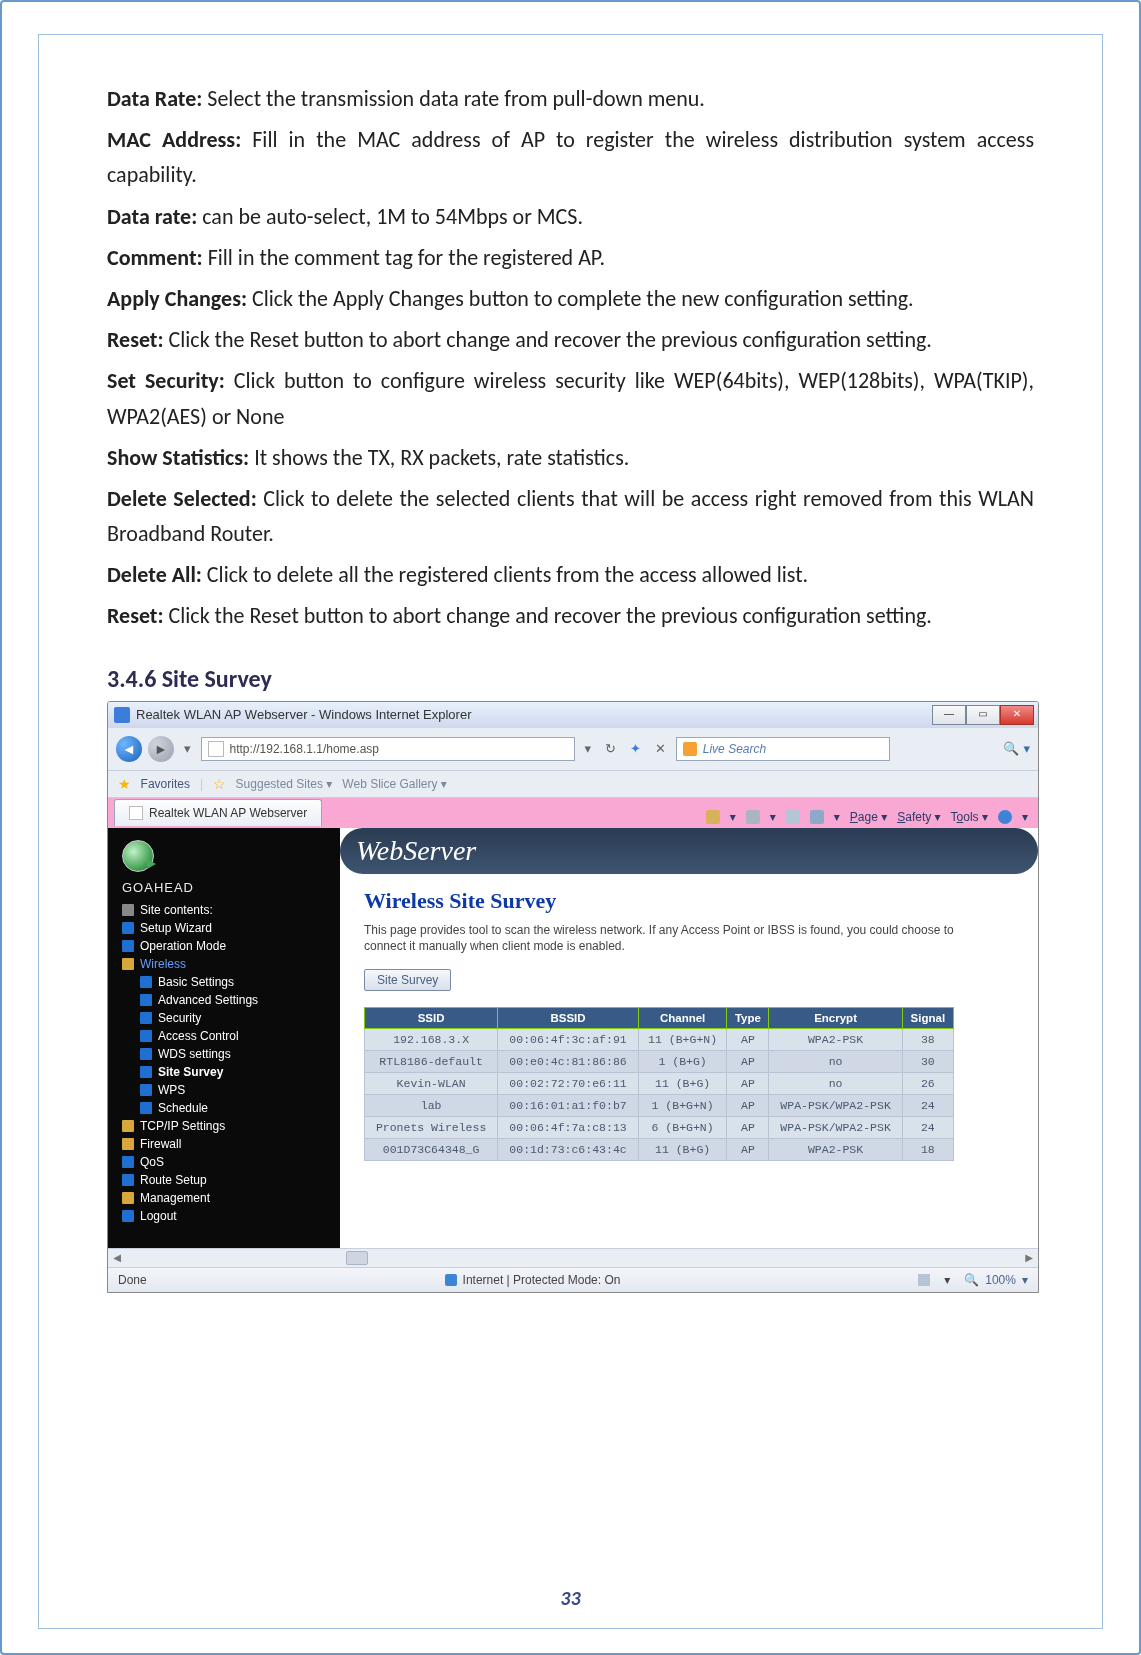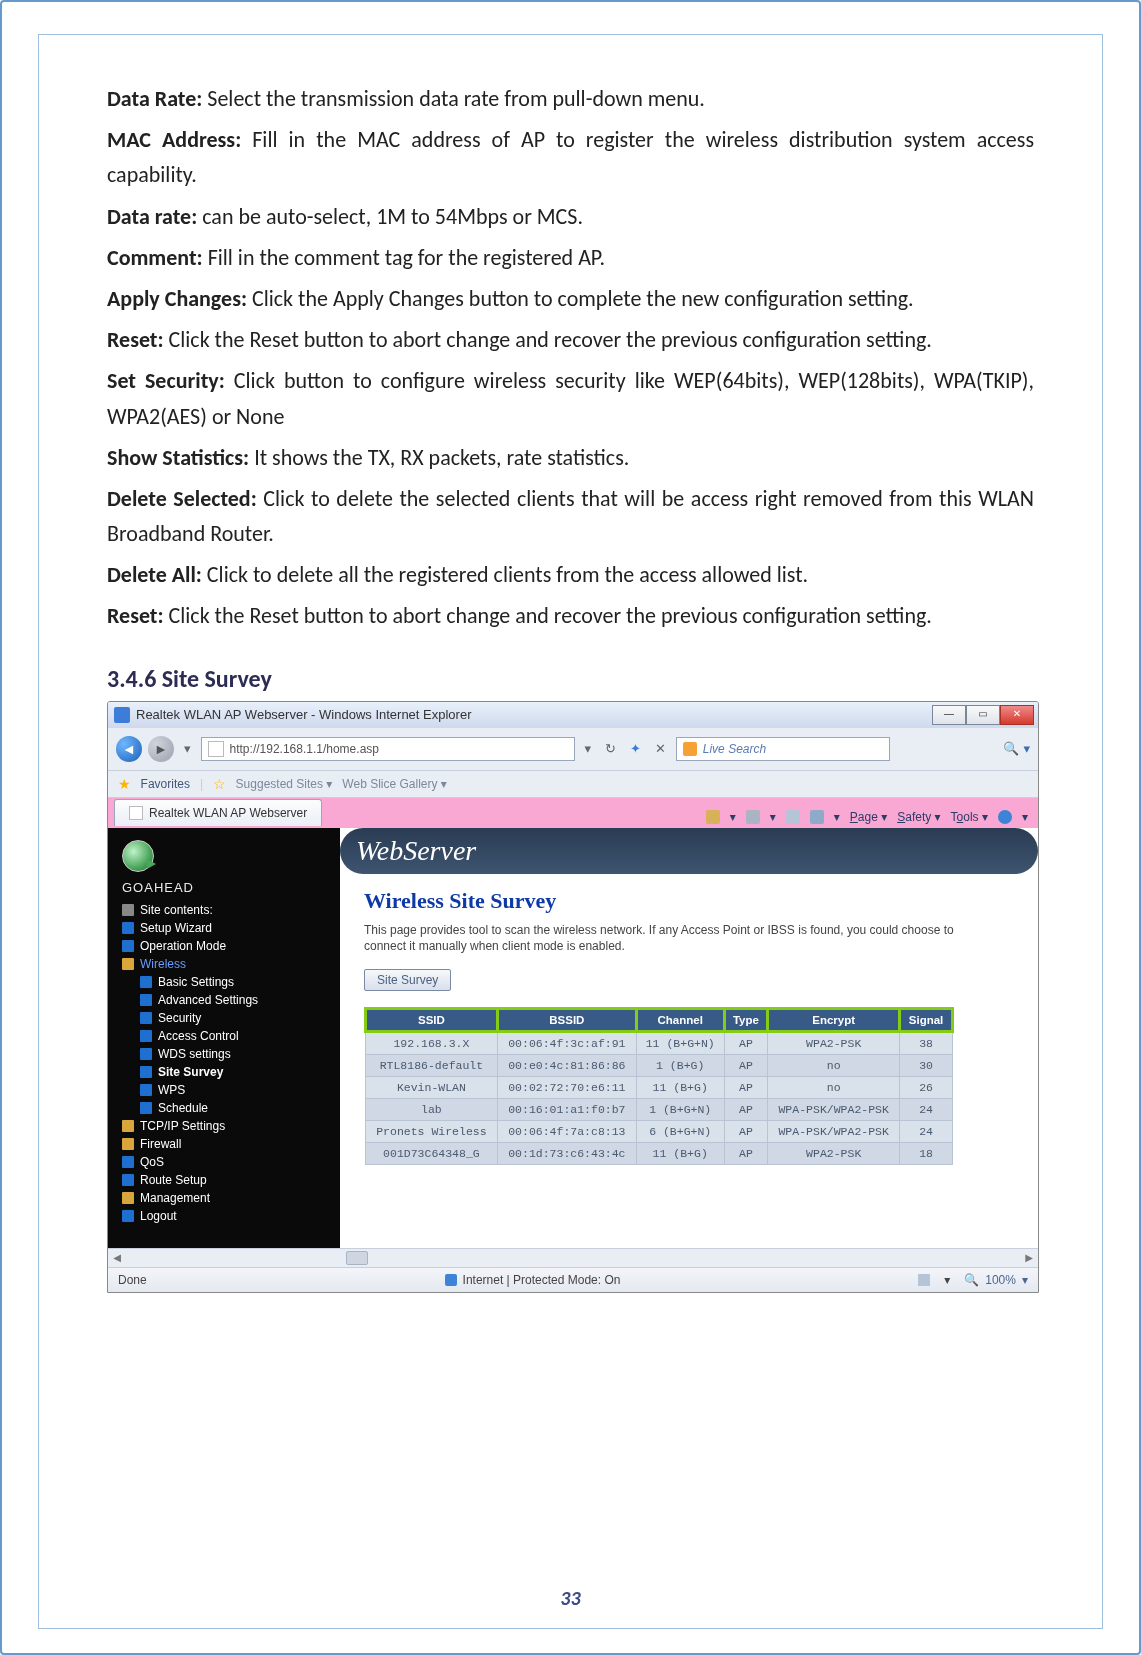--- a/index.html
+++ b/index.html
@@ -93,21 +93,21 @@
   .tree .sel{color:#fff;font-weight:600;}
 
   .main{flex:1;background:#fff;color:#333;font-size:12px;position:relative;}
   .main-header{height:46px;background:linear-gradient(#2a3c53,#3e5470);color:#fff;display:flex;align-items:center;padding-left:16px;font-family:Georgia,serif;font-size:28px;font-style:italic;border-radius:23px;}
   .main-body{padding:14px 18px 10px 24px;}
   .main-title{color:#0d3aa7;font-size:22px;font-weight:700;margin-bottom:8px;font-family:"Times New Roman",serif;}
   .main-desc{font-size:12px;color:#444;line-height:1.4;max-width:600px;margin-bottom:14px;}
   .site-btn{display:inline-block;border:1px solid #7a8aa3;background:linear-gradient(#f6f8fb,#d8e0ec);color:#4b5f82;font-size:12px;padding:3px 12px;border-radius:2px;cursor:pointer;}
 
   .survey-table{width:590px;margin-top:16px;border-collapse:collapse;font-family:"Courier New",monospace;font-size:11.5px;}
-  .survey-table th{background:#385a86;color:#fff;font-weight:600;padding:4px 6px;border:3px solid #84cc16;font-family:Tahoma,Arial,sans-serif;}
+  .survey-table th{background:#385a86;color:#fff;font-weight:600;padding:4px 6px;border:1px solid #84cc16;font-family:Tahoma,Arial,sans-serif;}
   .survey-table td{background:#d9e1ea;border:1px solid #b8c4d4;padding:4px 6px;text-align:center;color:#4a5a70;}
   .survey-table tbody tr:nth-child(even) td{background:#cfd8e4;}
   .survey-table td.ssid{font-family:"Courier New",monospace;}
 
   .hscroll{height:18px;background:#e9eef5;border-top:1px solid #c7cfdd;display:flex;align-items:center;}
   .hscroll .arrow{width:18px;text-align:center;color:#777;font-size:10px;}
   .hscroll .thumb{width:20px;height:12px;background:#cfd6e2;border:1px solid #a9b4c6;border-radius:2px;margin-left:220px;}
 
   .statusbar{height:24px;background:linear-gradient(#f3f5f9,#e4e8f0);border-top:1px solid #c7cfdd;display:flex;align-items:center;font-size:12px;color:#444;padding:0 10px;gap:14px;}
   .statusbar .left{flex:0 0 auto;}

